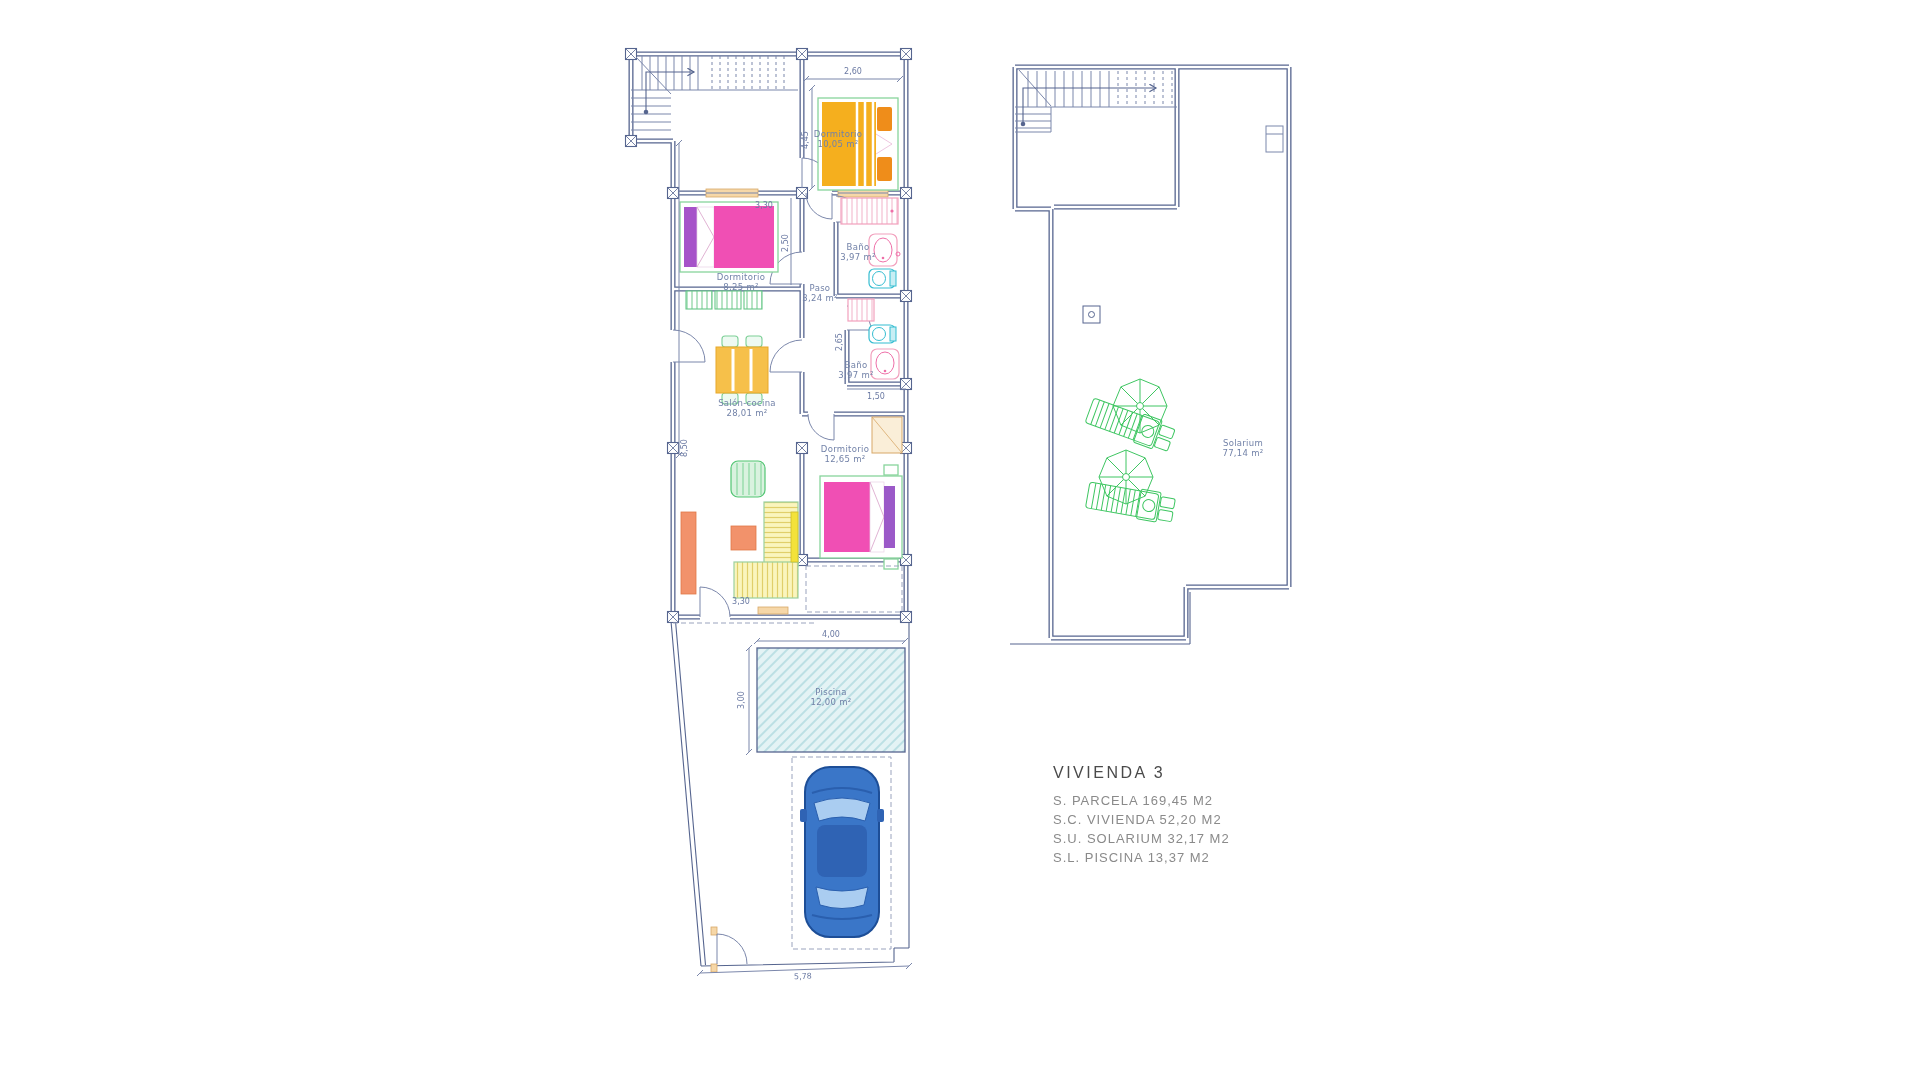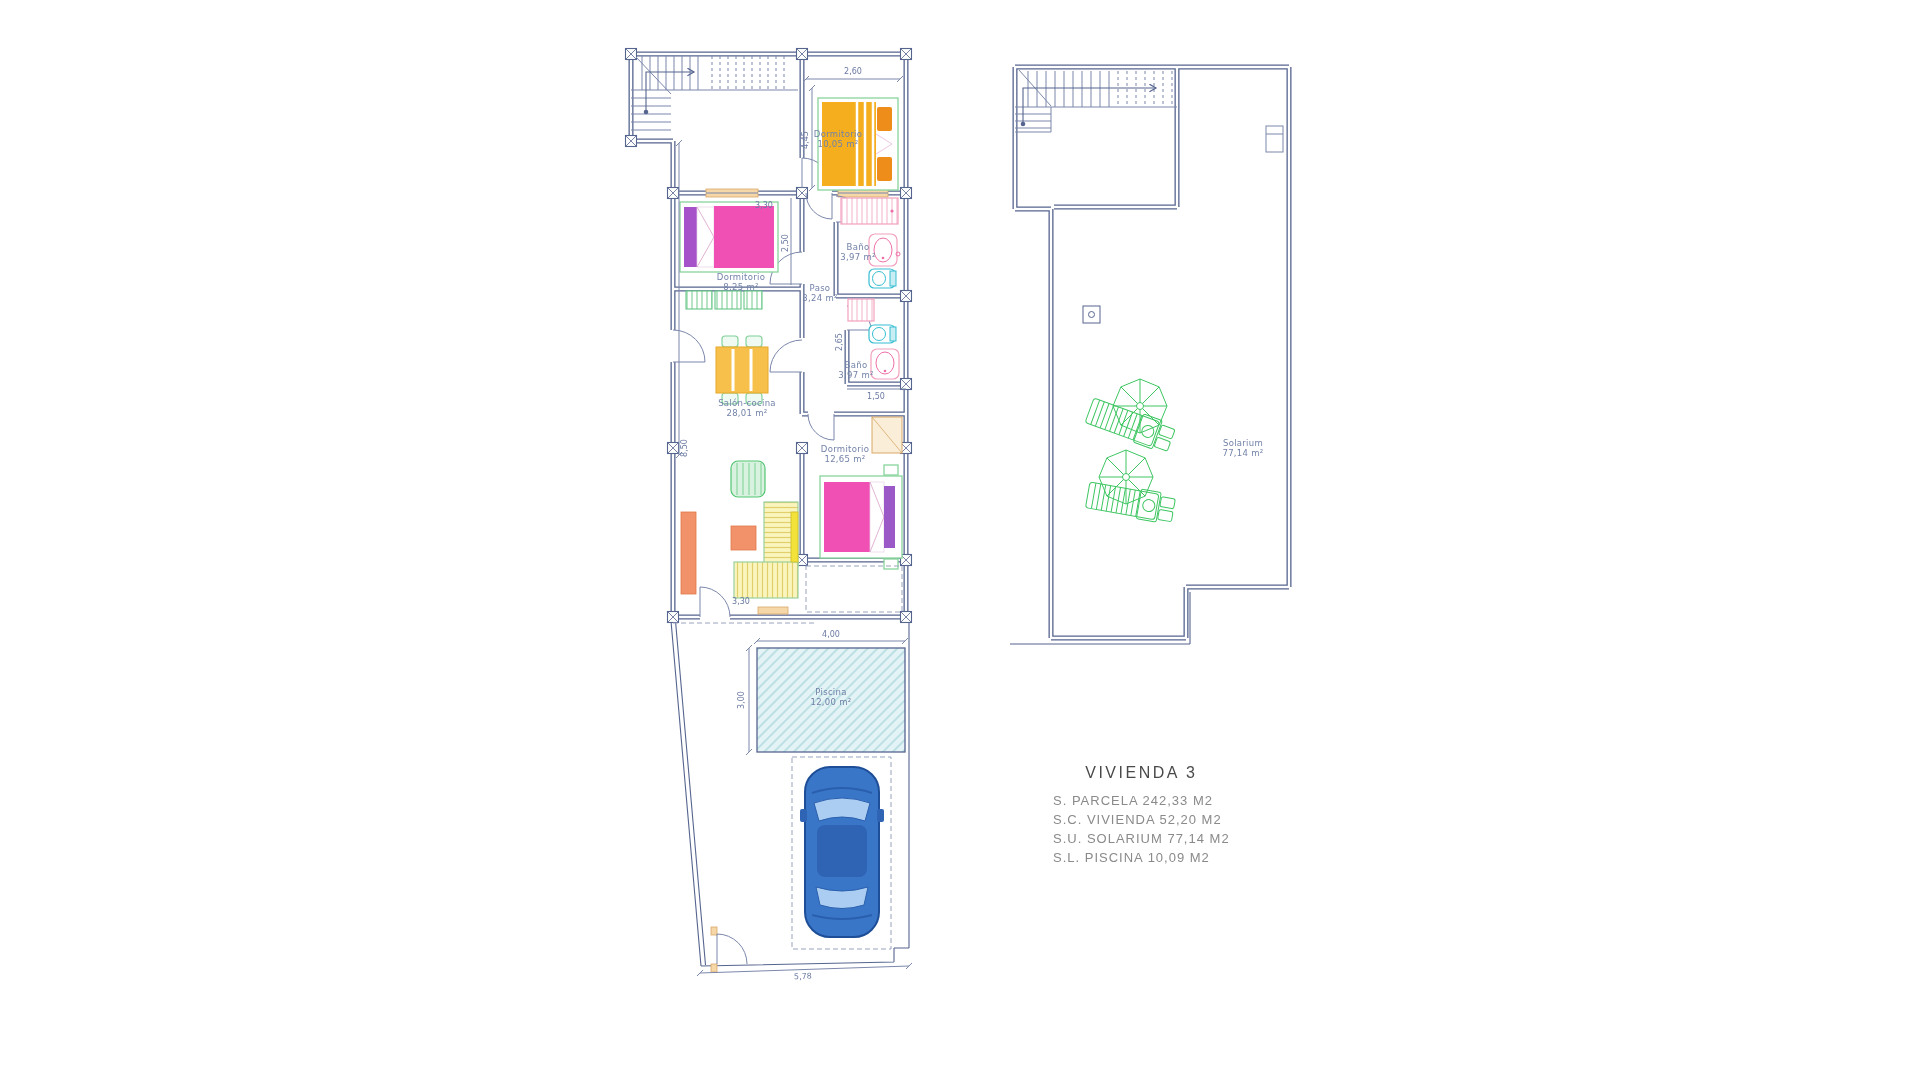--- a/index.html
+++ b/index.html
@@ -15,21 +15,21 @@
   .dash{stroke:#9aa3bd;stroke-width:1;fill:none;stroke-dasharray:5 3;}
   .frame{fill:#ffffff;stroke:#88d49c;stroke-width:1.3;}
   .grn{stroke:#3fc662;stroke-width:1;fill:none;}
   .chair{fill:#eefaf2;stroke:#7ccf96;stroke-width:1.1;}
   .win{fill:#f6d7a8;stroke:#d8a868;stroke-width:0.8;}
   .pinkfx{fill:#ffffff;stroke:#f2a0bd;stroke-width:1.2;}
   .cyanfx{fill:#ffffff;stroke:#35bdd1;stroke-width:1.2;}
   .dim{font:8px "DejaVu Sans",sans-serif;fill:#6b7aa3;text-anchor:middle;}
   .room{font:8.5px "DejaVu Sans",sans-serif;fill:#7282a8;text-anchor:middle;letter-spacing:.3px;}
   .legend{position:absolute;left:1053px;top:764px;font-family:"Liberation Sans",sans-serif;}
-  .legend-title{font-size:16px;letter-spacing:2.5px;color:#4a4a4a;margin-bottom:9px;text-align:center;}
+  .legend-title{font-size:16px;letter-spacing:2.5px;color:#4a4a4a;margin-bottom:9px;}
   .legend-row{font-size:13px;letter-spacing:1px;color:#8a8a8a;line-height:19px;white-space:pre;}
 </style>
 </head>
 <body>
 
 <div class="stage">
 <svg width="1920" height="1080" viewBox="0 0 1920 1080">
   <defs>
     <marker id="arr" markerWidth="9" markerHeight="9" refX="6" refY="3.5" orient="auto">
       <path d="M0,0 L6,3.5 L0,7" fill="none" stroke="#56658f" stroke-width="1.1"></path>
@@ -315,18 +315,18 @@
 
     <g>
       <text class="room" x="1243" y="446">Solarium</text>
       <text class="room" x="1243" y="456">77,14 m²</text>
     </g>
   </g>
 </svg>
 
 <div class="legend">
   <div class="legend-title">VIVIENDA 3</div>
-  <div class="legend-row">S. PARCELA 242,33 M2</div>
+  <div class="legend-row">S. PARCELA 169,45 M2</div>
   <div class="legend-row">S.C. VIVIENDA 52,20 M2</div>
-  <div class="legend-row">S.U. SOLARIUM 77,14 M2</div>
-  <div class="legend-row">S.L. PISCINA 10,09 M2</div>
+  <div class="legend-row">S.U. SOLARIUM 32,17 M2</div>
+  <div class="legend-row">S.L. PISCINA 13,37 M2</div>
 </div>
 </div>
 
 </body></html>

